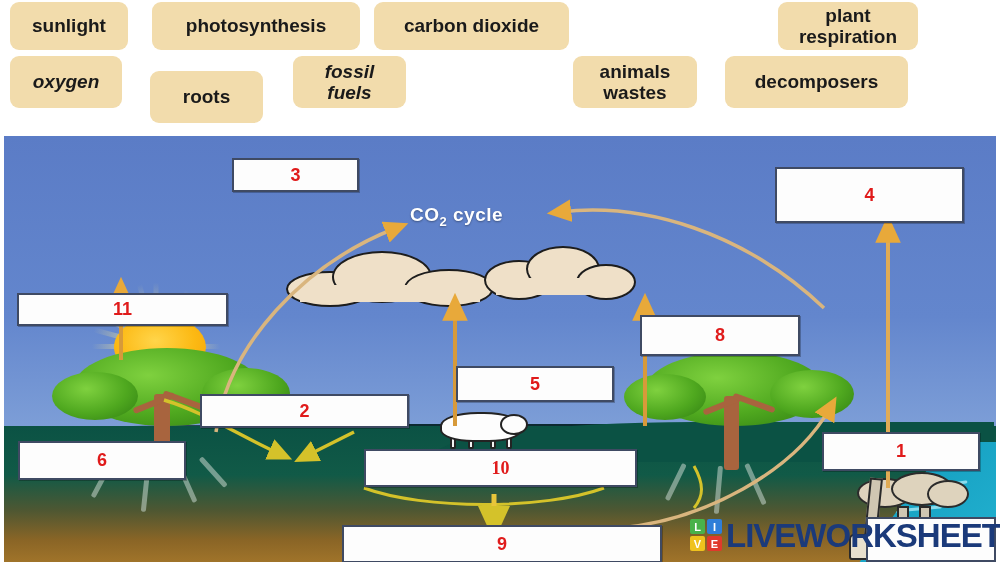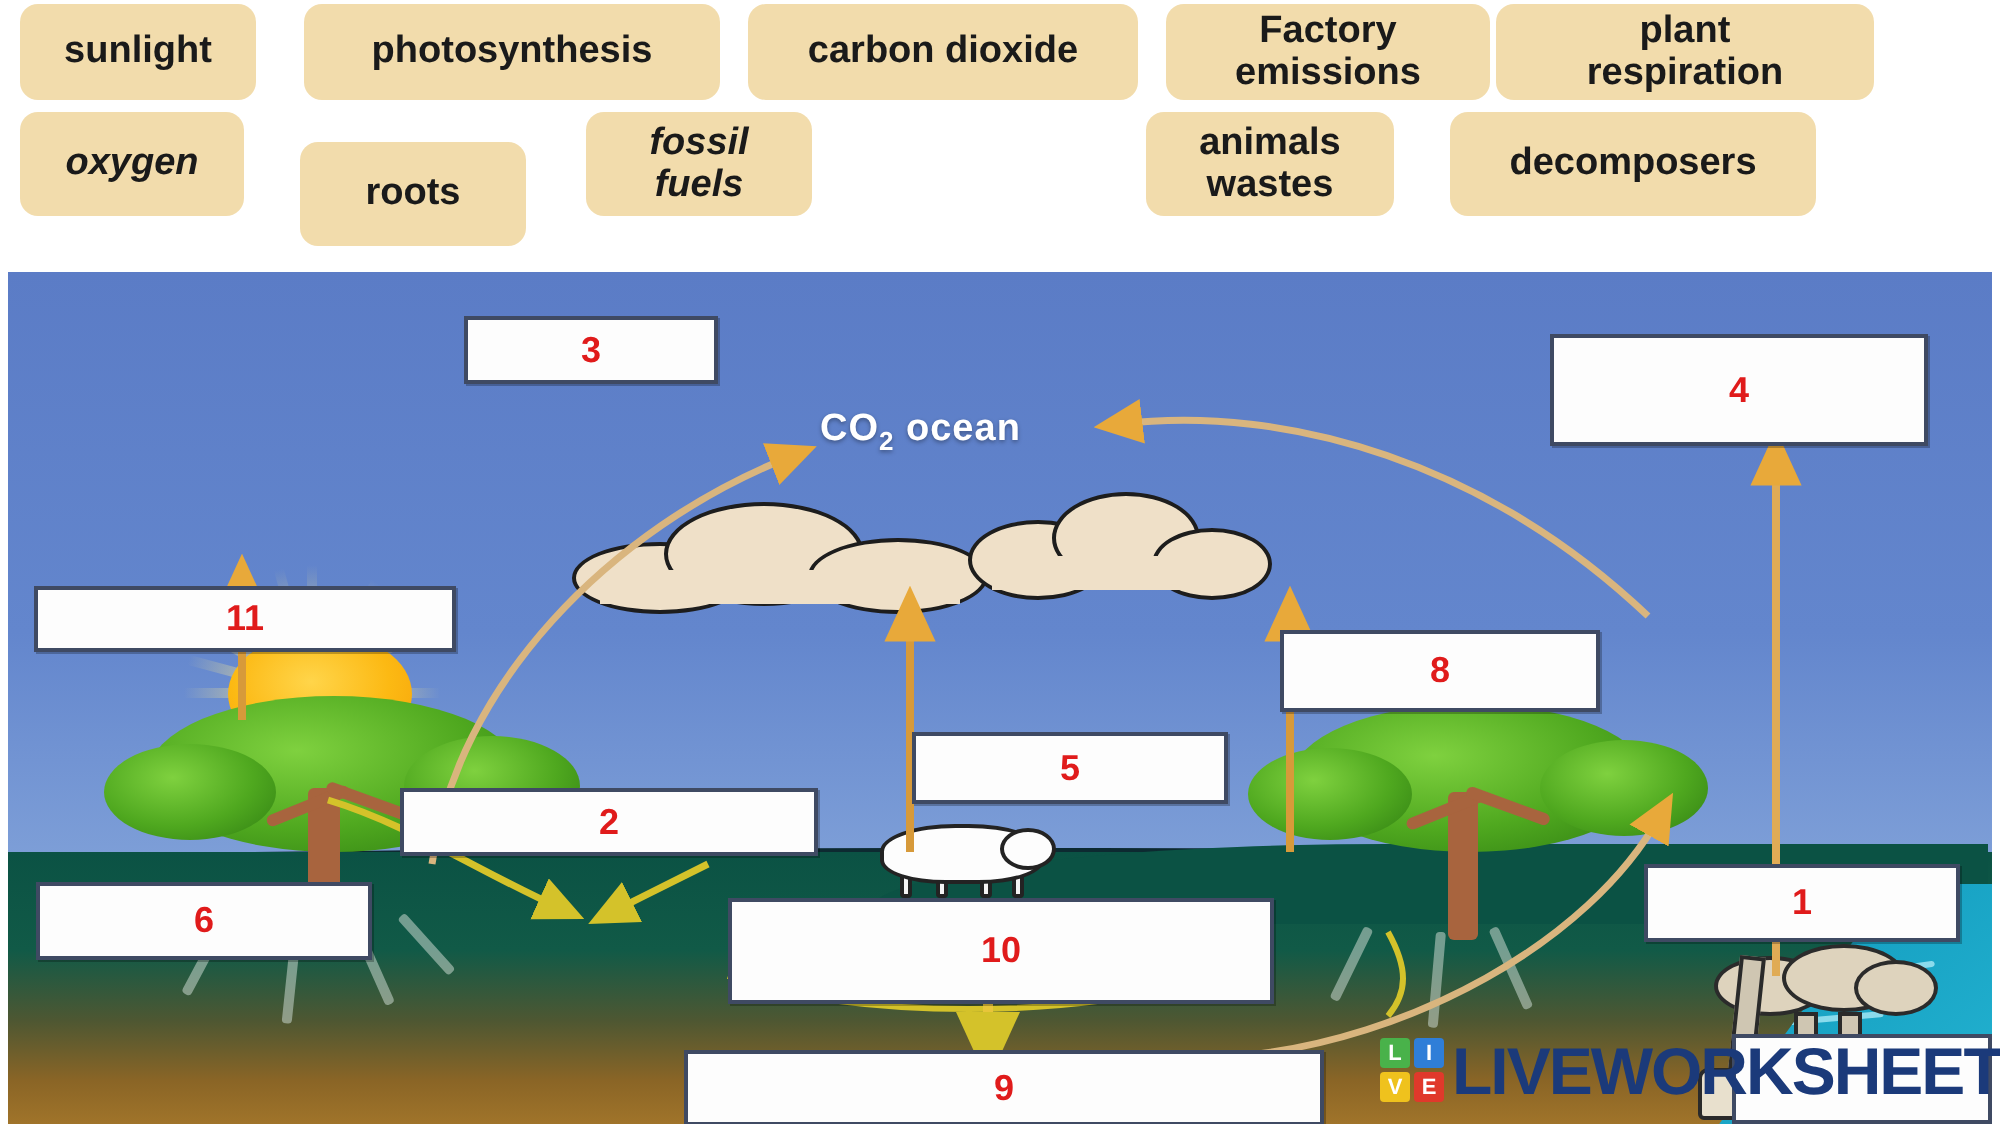--- a/index.html
+++ b/index.html
@@ -284,23 +284,21 @@
   }
 </style>
 </head>
 <body>
 
 <div id="word-bank">
   <div class="wb-row" id="wb-row-1">
       <div class="wb-chip" style="position: absolute; left: 10px; width: 118px;">sunlight</div>
       <div class="wb-chip" style="position: absolute; left: 152px; width: 208px;">photosynthesis</div>
       <div class="wb-chip" style="position: absolute; left: 374px; width: 195px;">carbon dioxide</div>
-      <div class="wb-chip" style="position: absolute; left: 583px; width: 162px;">Factory
-emissions</div>
-      <div class="wb-chip" style="position: absolute; left: 748px; width: 189px; text-align: center;">plant
+      <div class="wb-chip" style="position: absolute; left: 778px; width: 140px; text-align: center;">plant
 respiration</div>
     </div>
   <div class="wb-row" id="wb-row-2">
       <div class="wb-chip" style="position: absolute; left: 10px; width: 112px; font-style: italic;">oxygen</div>
       <div class="wb-chip" style="position: absolute; left: 150px; width: 113px; margin-top: 30px;">roots</div>
       <div class="wb-chip" style="position: absolute; left: 293px; width: 113px; font-style: italic;">fossil
 fuels</div>
       <div class="wb-chip" style="position: absolute; left: 573px; width: 124px;">animals
 wastes</div>
       <div class="wb-chip" style="position: absolute; left: 725px; width: 183px;">decomposers</div>
@@ -435,33 +433,33 @@
 
     <path d="M360,352 C420,374 540,374 600,352" fill="none" stroke="#d4c22a" stroke-width="3"></path>
     <line x1="490" y1="358" x2="490" y2="386" stroke="#e8c53a" stroke-width="5" marker-end="url(#ahy)"></line>
 
     <path d="M616,392 C700,384 790,336 826,272" fill="none" stroke="#d9b57e" stroke-width="3.5" marker-end="url(#ah)"></path>
 
     <path d="M690,330 C700,348 700,360 690,372" fill="none" stroke="#d4c22a" stroke-width="3"></path>
   </svg>
 
   <div id="co2-label">
-    <span>CO</span><sub>2</sub><span> ocean</span>
+    <span>CO</span><sub>2</sub><span> cycle</span>
   </div>
 
   <div id="answer-boxes">
       <div class="ansbox" style="left: 228px; top: 22px; width: 127px; height: 34px;">3</div>
       <div class="ansbox" style="left: 771px; top: 31px; width: 189px; height: 56px;">4</div>
       <div class="ansbox" style="left: 13px; top: 157px; width: 211px; height: 33px;">11</div>
       <div class="ansbox" style="left: 636px; top: 179px; width: 160px; height: 41px;">8</div>
       <div class="ansbox" style="left: 452px; top: 230px; width: 158px; height: 36px;">5</div>
       <div class="ansbox" style="left: 196px; top: 258px; width: 209px; height: 34px;">2</div>
       <div class="ansbox" style="left: 14px; top: 305px; width: 168px; height: 39px;">6</div>
       <div class="ansbox" style="left: 818px; top: 296px; width: 158px; height: 39px;">1</div>
-      <div class="ansbox" style="left: 360px; top: 313px; width: 273px; height: 53px;">10</div>
+      <div class="ansbox" style="left: 360px; top: 313px; width: 273px; height: 38px; font-family: Liberation Serif, serif;">10</div>
       <div class="ansbox" style="left: 338px; top: 389px; width: 320px; height: 38px;">9</div>
       <div class="ansbox" style="left: 862px; top: 381px; width: 130px; height: 45px;"></div>
     </div>
 
 </div>
 
 <div id="lw-logo">
   <div id="lw-tiles">
       <div class="lw-tile" style="background: rgb(73, 178, 74);">L</div>
       <div class="lw-tile" style="background: rgb(47, 126, 216);">I</div>

